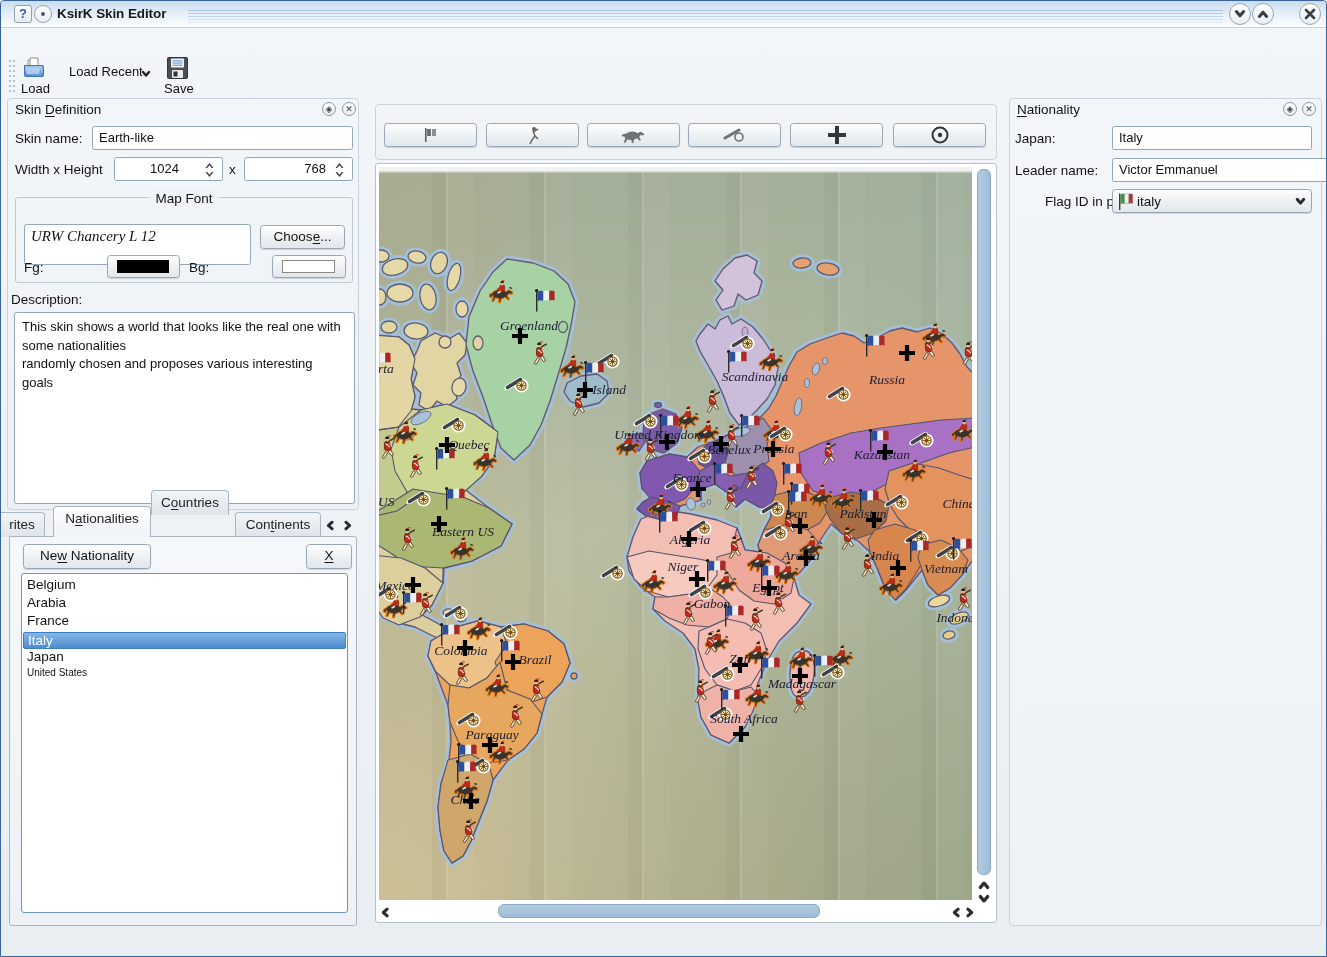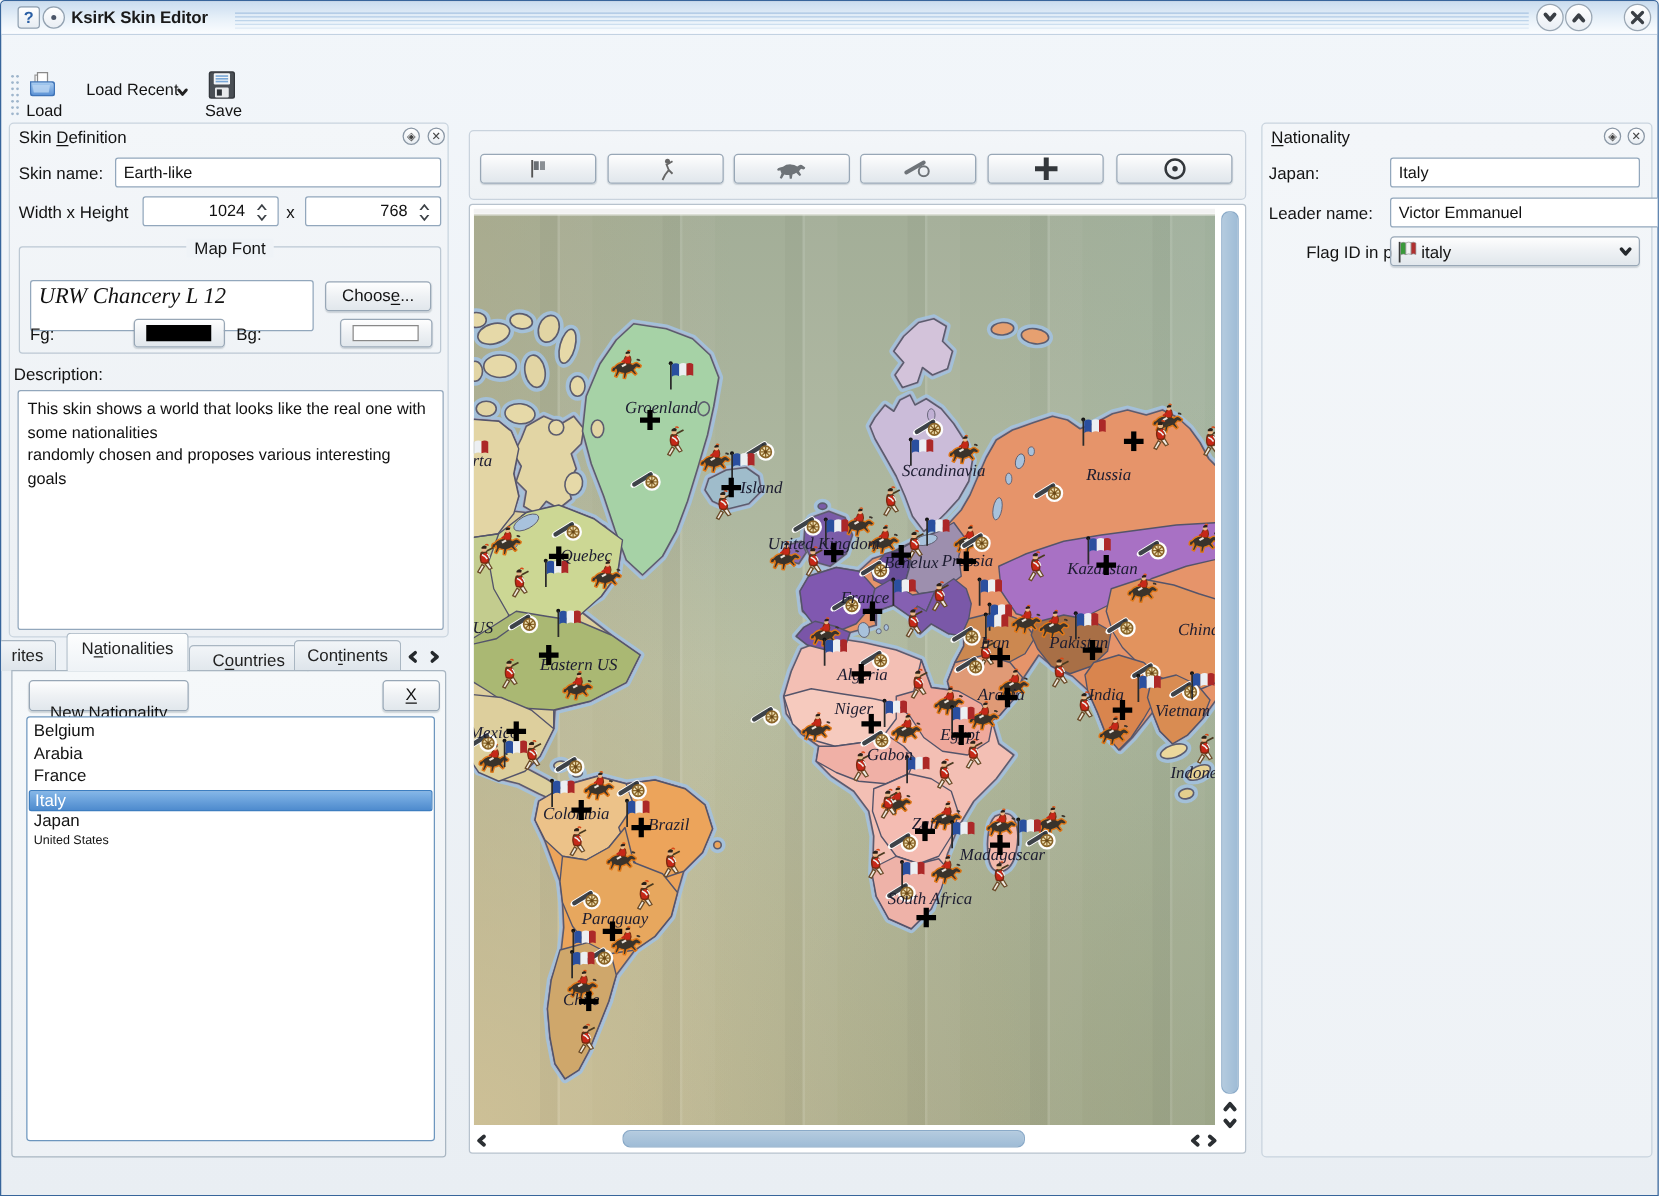--- a/index.html
+++ b/index.html
@@ -123,57 +123,57 @@
 </svg>
 <div class="tool-label" style="left:163px;top:30px">Save</div>
 </div>
 <div class="abs" style="left:6px;top:97px;width:352px;height:412px;border:1px solid #c9d4de;border-radius:4px;background:linear-gradient(#f3f6f9,#ecf0f4)"></div>
 <div class="lbl panel-title" style="left:14px;top:101px">Skin <u>D</u>efinition</div>
 <div class="circ" style="left:321px;top:101px">◈</div>
 <div class="circ" style="left:341px;top:101px">✕</div>
 <div class="lbl" style="left:14px;top:130px">Skin name:</div>
 <div class="inp" style="left:91px;top:125px;width:261px;height:24px">Earth-like</div>
 <div class="lbl" style="left:14px;top:161px">Width x Height</div>
-<div class="inp" style="left:113px;top:156px;width:109px;height:24px;text-align:right;padding-right:26px">1024<svg class="abs" style="right:7px;top:5px" width="11" height="14" viewBox="0 0 11 14">
+<div class="inp" style="left:113px;top:156px;width:109px;height:24px;text-align:right;padding-right:43px">1024<svg class="abs" style="right:7px;top:5px" width="11" height="14" viewBox="0 0 11 14">
         <path d="M5.5 0 L9.5 5 H1.5 Z" fill="#3a3f44"></path>
         <path d="M5.5 14 L9.5 9 H1.5 Z" fill="#3a3f44"></path>
         <path d="M5.5 2.2 L7.8 5 H3.2 Z" fill="#fff"></path>
         <path d="M5.5 11.8 L7.8 9 H3.2 Z" fill="#fff"></path>
       </svg></div>
 <div class="lbl" style="left:228px;top:161px">x</div>
 <div class="inp" style="left:243px;top:156px;width:109px;height:24px;text-align:right;padding-right:26px">768<svg class="abs" style="right:7px;top:5px" width="11" height="14" viewBox="0 0 11 14">
         <path d="M5.5 0 L9.5 5 H1.5 Z" fill="#3a3f44"></path>
         <path d="M5.5 14 L9.5 9 H1.5 Z" fill="#3a3f44"></path>
         <path d="M5.5 2.2 L7.8 5 H3.2 Z" fill="#fff"></path>
         <path d="M5.5 11.8 L7.8 9 H3.2 Z" fill="#fff"></path>
       </svg></div>
 <div class="gbox" style="left:14px;top:196px;width:338px;height:86px"></div>
 <div class="lbl" style="left:0;top:190px;width:366px;text-align:center;background:transparent"><span style="background:#eff3f7;padding:0 6px">Map Font</span></div>
-<div class="inp" style="left:23px;top:223px;width:227px;height:41px;font-family:'Liberation Serif',serif;font-style:italic;font-size:18px">URW Chancery L 12</div>
+<div class="inp" style="left:23px;top:223px;width:227px;height:41px;font-family:'Liberation Serif',serif;font-style:italic;font-size:15px">URW Chancery L 12</div>
 <div class="btn" style="left:259px;top:224px;width:85px;height:24px;padding-top:3px">Choos<u>e</u>...</div>
 <div class="lbl" style="left:23px;top:259px">Fg:</div>
 <div class="btn" style="left:106px;top:254px;width:73px;height:23px"></div>
 <div class="abs" style="left:116px;top:259px;width:52px;height:13px;background:#000"></div>
 <div class="lbl" style="left:188px;top:259px">Bg:</div>
 <div class="btn" style="left:271px;top:254px;width:74px;height:23px"></div>
 <div class="abs" style="left:281px;top:259px;width:53px;height:13px;background:#fff;border:1px solid #888"></div>
 <div class="lbl" style="left:10px;top:291px">Description:</div>
 <div class="inp" style="left:13px;top:311px;width:341px;height:192px;padding:5px 7px;line-height:18.5px">This skin shows a world that looks like the real one with some nationalities<br>randomly chosen and proposes various interesting goals</div>
 <div class="tab" style="left:-10px;top:511px;width:54px;padding-left:8px">rites</div>
-<div class="tab" style="left:150px;top:515px;width:96px">C<u>o</u>untries</div>
+<div class="tab" style="left:150px;top:489px;width:78px">C<u>o</u>untries</div>
 <div class="tab" style="left:234px;top:511px;width:86px">Con<u>t</u>inents</div>
 <svg class="abs" style="left:324px;top:519px" width="11" height="11" viewBox="0 0 10 10">
       <path d="M6.5 2 L3 5 L6.5 8" fill="none" stroke="#25292d" stroke-width="2.6" stroke-linecap="round" stroke-linejoin="round"></path>
     </svg>
 <svg class="abs" style="left:341px;top:519px" width="11" height="11" viewBox="0 0 10 10">
       <path d="M3.5 2 L7 5 L3.5 8" fill="none" stroke="#25292d" stroke-width="2.6" stroke-linecap="round" stroke-linejoin="round"></path>
     </svg>
 <div class="abs" style="left:8px;top:535px;width:348px;height:390px;border:1px solid #a9b6c2;border-radius:0 3px 3px 3px;background:linear-gradient(#f5f8fa,#edf1f5)"></div>
 <div class="tab active" style="left:52px;top:505px;width:98px">N<u>a</u>tionalities</div>
-<div class="btn" style="left:22px;top:543px;width:128px;height:25px;padding-top:17px">Ne<u>w</u> Nationality</div>
+<div class="btn" style="left:22px;top:543px;width:128px;height:25px;padding-top:3px">Ne<u>w</u> Nationality</div>
 <div class="btn" style="left:305px;top:543px;width:46px;height:25px;padding-top:3px"><u>X</u></div>
 <div class="abs" style="left:20px;top:572px;width:327px;height:340px;background:#fff;border:1px solid #6d96be;border-radius:3px"></div>
 <div class="lbl" style="left:26px;top:576px;font-size:13.5px">Belgium</div>
 <div class="lbl" style="left:26px;top:594px;font-size:13.5px">Arabia</div>
 <div class="lbl" style="left:26px;top:612px;font-size:13.5px">France</div>
 <div class="abs" style="left:22px;top:631px;width:323px;height:17px;border-radius:2px;background:linear-gradient(#85b7e8,#4e8bce);border:1px solid #3d7ec0;color:#fff;font-size:13.5px;padding:0 4px;line-height:16px">Italy</div>
 <div class="lbl" style="left:26px;top:648px;font-size:13.5px">Japan</div>
 <div class="lbl" style="left:26px;top:666px;font-size:10px">United States</div>
 <div class="abs" style="left:1008px;top:97px;width:313px;height:828px;border:1px solid #c9d4de;border-radius:4px;background:linear-gradient(#f3f6f9,#eef2f6)"></div>
 <div class="lbl panel-title" style="left:1016px;top:101px"><u>N</u>ationality</div>

